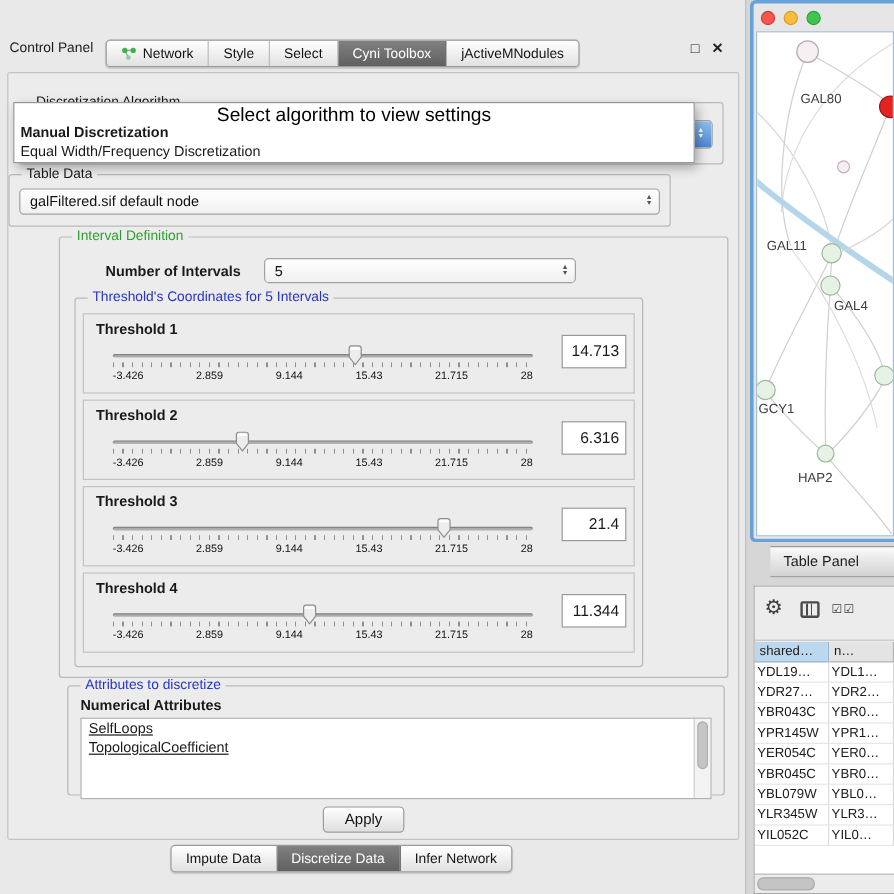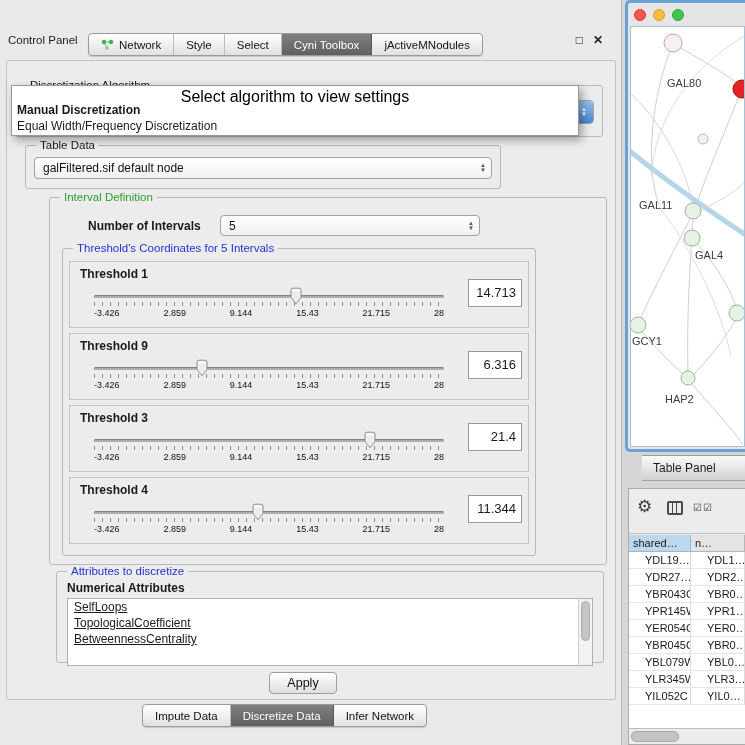--- a/index.html
+++ b/index.html
@@ -52,21 +52,21 @@
   .algo-combo { left:16px; top:14px; right:8px; height:24px; }
 
   
   .algo-popup { position:absolute; left:4px; top:24px; width:568px; height:51px;
     background:#fff; border:1px solid #979797; box-shadow:3px 4px 9px rgba(0,0,0,.35); z-index:30; }
   .algo-popup .ph { text-align:center; color:#000000; font-size:16px; padding-top:2px; height:16px; }
   .algo-popup .opt { font-size:12px; padding:1px 5px; height:16px; }
   .algo-popup .opt.bold { font-weight:bold; }
 
   
-  .table-data-group { left:18px; top:84px; width:476px; height:44px; }
+  .table-data-group { left:0; top:84px; width:552px; height:44px; }
   .table-data-combo { left:8px; right:8px; top:11px; height:22px; }
 
   
   .interval-group { left:42px; top:136px; width:558px; height:368px; }
   .num-label { position:absolute; left:38px; top:21px; font-weight:bold; font-size:12px; }
   .num-combo { left:170px; top:17px; width:260px; height:21px; }
   .coords-group { left:12px; top:50px; right:70px; height:308px; }
 
   .threshold-stack { position:absolute; left:6px; right:6px; top:12px; display:flex; flex-direction:column; gap:5px; }
   .threshold-row { position:relative; height:67px; border:1px solid #c3c3c3; background:#ececec; }
@@ -113,21 +113,21 @@
   .tp-toolbar { position:relative; height:45px; border-bottom:1px solid #c3c3c3; background:#ececec; }
   .gear { position:absolute; left:8px; top:9px; font-size:17px; color:#3e3e3e; line-height:17px; }
   .col-icon { position:absolute; left:38px; top:12px; width:16px; height:14px; border:2px solid #4a4a4a; border-radius:2px;
     background:linear-gradient(90deg,transparent 0 3px,#4a4a4a 3px 4px,transparent 4px 7px,#4a4a4a 7px 8px,transparent 8px); }
   .checks { position:absolute; left:64px; top:13px; font-size:10px; color:#3e3e3e; letter-spacing:1px; }
   .tp-table { position:absolute; left:0; right:0; top:46px; bottom:16px; background:#fff; overflow:hidden; }
   .tp-hrow, .tp-row { display:flex; height:17px; }
   .tp-hcell { font-size:11px; line-height:16px; padding-left:4px; border-right:1px solid #9fb6c9; border-bottom:1px solid #9fb6c9; overflow:hidden; white-space:nowrap; }
   .tp-hcell.c1 { width:62px; background:#bcd8ee; }
   .tp-hcell.c2 { flex:1; background:#e4e4e4; border-color:#b5b5b5; }
-  .tp-cell { font-size:11px; line-height:16px; padding-left:16px; border-right:1px solid #dcdcdc; border-bottom:1px solid #e6e6e6; overflow:hidden; white-space:nowrap; }
+  .tp-cell { font-size:11px; line-height:16px; padding-left:2px; border-right:1px solid #dcdcdc; border-bottom:1px solid #e6e6e6; overflow:hidden; white-space:nowrap; }
   .tp-cell.c1 { width:62px; }
   .tp-cell.c2 { flex:1; }
   .hscroll { position:absolute; left:0; right:0; bottom:0; height:16px; background:#ececec; border-top:1px solid #bdbdbd; }
   .hscroll .thumbbar { position:absolute; left:2px; top:2px; width:48px; height:11px; background:#c4c4c4; border:1px solid #a9a9a9; border-radius:5px; }
 </style>
 </head>
 <body>
 
 <div class="cp">
 
@@ -228,21 +228,21 @@
                 <svg width="14" height="18" viewBox="0 0 14 18">
                     <path d="M2,3.2 Q2,1.2 4,1.2 L10,1.2 Q12,1.2 12,3.2 L12,10.5 L7,16.8 L2,10.5 Z" fill="#ededed" stroke="#8e8e8e"></path>
                     <path d="M3,3.4 Q3,2.2 4.4,2.2 L9.6,2.2 Q11,2.2 11,3.4 L11,4.4 L3,4.4 Z" fill="#ffffff" opacity="0.85"></path>
                   </svg>
               </div>
             </div>
             <div class="t-value">14.713</div>
           </div>
 
           <div class="threshold-row">
-            <div class="t-label">Threshold 9</div>
+            <div class="t-label">Threshold 2</div>
             <div class="slider">
               <div class="track"></div>
               <div class="ticks"></div>
               <div class="scale">
                 <span>-3.426</span>
                 <span>2.859</span>
                 <span>9.144</span>
                 <span>15.43</span>
                 <span>21.715</span>
                 <span>28</span>
@@ -306,21 +306,20 @@
         </div>
       </div>
     </div>
 
     <div class="group attr-group">
       <span class="group-label blue">Attributes to discretize</span>
       <span class="attr-heading">Numerical Attributes</span>
       <div class="attr-list">
         <div class="attr-item">SelfLoops</div>
         <div class="attr-item">TopologicalCoefficient</div>
-        <div class="attr-item">BetweennessCentrality</div>
         <div class="vscroll">
             <div class="thumbbar"></div>
           </div>
       </div>
     </div>
 
     <button class="apply-btn">Apply</button>
   </div>
 
   <div class="seg-tabs bottom-tabs">

